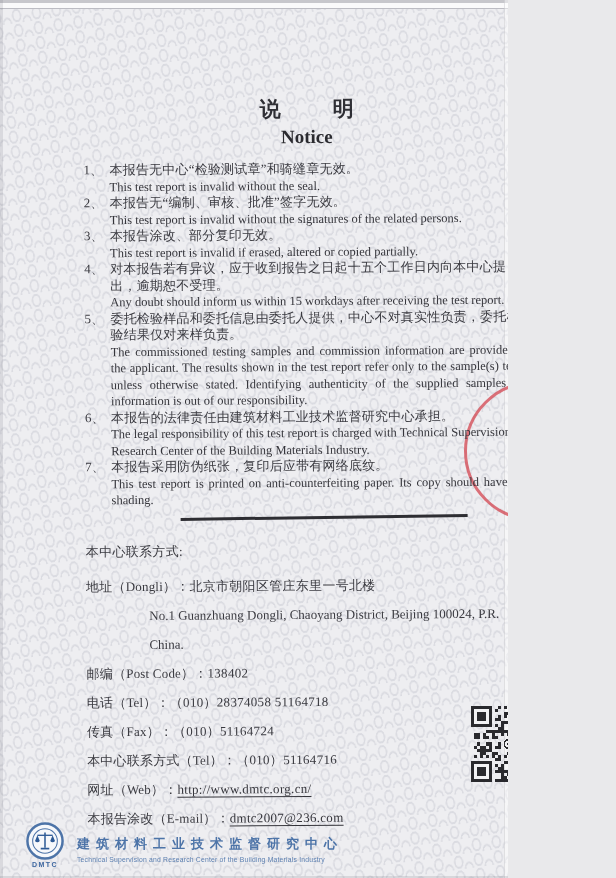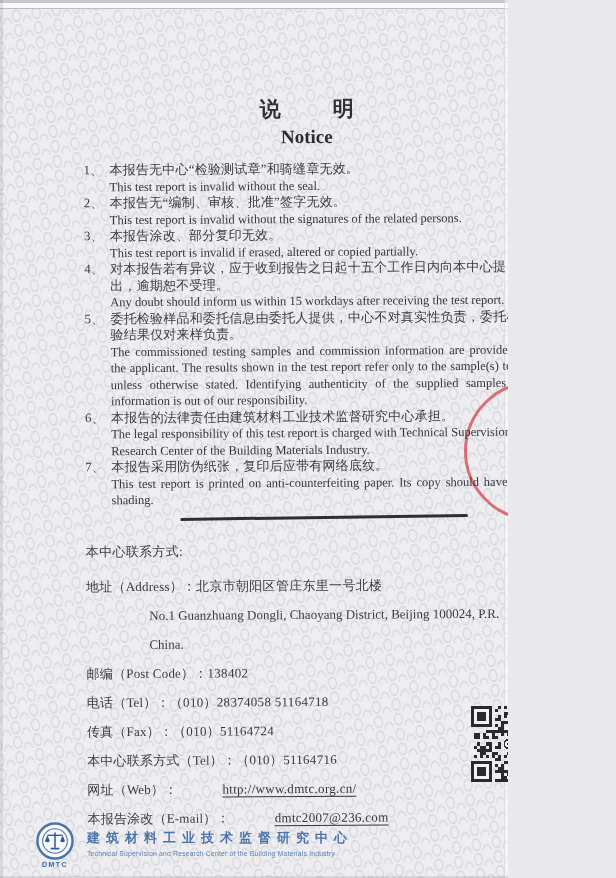--- a/index.html
+++ b/index.html
@@ -35,36 +35,36 @@
   .zh{font-size:13px;line-height:16.5px;letter-spacing:.2px;}
   .en{font-size:12.5px;line-height:16.5px;text-align:justify;color:#35353b;}
 
   .divider{margin:8px 0 0 95px;width:287px;border-top:3px solid #2e2e33;transform:rotate(-0.45deg);}
 
   .contact{margin-top:22px;font-size:13px;}
   .c-head{line-height:20px;margin-bottom:10px;letter-spacing:.3px;}
   .c-row{line-height:29px;letter-spacing:.2px;}
   .c-row .val{letter-spacing:.3px;}
   .c-indent{padding-left:63px;line-height:29px;}
-  .u{text-decoration:underline;text-underline-offset:3px;color:#35353b;margin-left:45px;}
+  .u{text-decoration:underline;text-underline-offset:3px;color:#35353b;}
 
   
   .qr{position:absolute;left:471px;top:706px;width:76px;height:76px;}
 
   
   .seal-arc{position:absolute;right:-96px;top:381px;width:134px;height:134px;border-radius:50%;
     border:3.5px solid rgba(210,62,74,.72);filter:blur(.5px);}
   .seal-mark{position:absolute;background:rgba(198,58,70,.42);filter:blur(1.1px);border-radius:2px;}
   .sm1{left:592px;top:406px;width:15px;height:4px;transform:rotate(38deg);}
   .sm2{left:584px;top:422px;width:24px;height:12px;transform:rotate(8deg);background:rgba(198,58,70,.5);}
   .sm3{left:588px;top:444px;width:16px;height:5px;transform:rotate(-14deg);}
   .sm4{left:592px;top:464px;width:12px;height:4px;transform:rotate(64deg);}
 
   
-  .footer{position:absolute;left:32px;top:822px;display:flex;align-items:flex-start;}
+  .footer{position:absolute;left:22px;top:822px;display:flex;align-items:center;}
   .logo-wrap{width:46px;text-align:center;flex:0 0 46px;}
   .logo-circle{width:38px;height:38px;margin:0 auto;}
   .logo-dmtc{font-family:"Liberation Sans","DejaVu Sans",sans-serif;font-size:7px;font-weight:bold;
     color:#3d67a0;letter-spacing:1.5px;margin-top:1px;}
   .org{margin-left:9px;padding-top:7px;}
   .org-zh{font-size:13px;font-weight:bold;color:#4d74a8;letter-spacing:6px;white-space:nowrap;}
   .org-en{font-size:6.8px;color:#5b7fb0;letter-spacing:.2px;margin-top:3px;white-space:nowrap;
     font-family:"Liberation Sans","DejaVu Sans",sans-serif;}
 </style>
 </head>
@@ -138,21 +138,21 @@
           <div class="en">This test report is printed on anti-counterfeiting paper. Its copy should have grid shading.</div>
         </div>
       </div>
     </div>
 
     <div class="divider"></div>
 
     <div class="contact">
       <div class="c-head">本中心联系方式:</div>
       <div class="c-row">
-        <span>地址（Address）：</span><span class="val">北京市朝阳区管庄东里一号北楼</span>
+        <span>地址（Dongli）：</span><span class="val">北京市朝阳区管庄东里一号北楼</span>
       </div>
       <div class="c-indent">
         <span>No.1 Guanzhuang Dongli, Chaoyang District, Beijing 100024, P.R. China.</span>
       </div>
       <div class="c-row">
         <span>邮编（Post Code）：</span><span class="val">138402</span>
       </div>
       <div class="c-row">
         <span>电话（Tel）：</span><span class="val">（010）28374058 51164718</span>
       </div>

